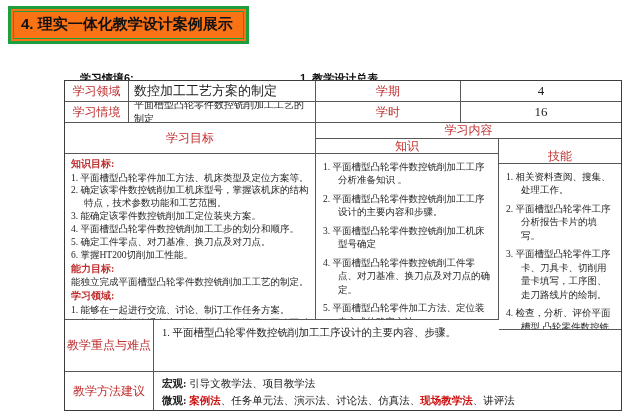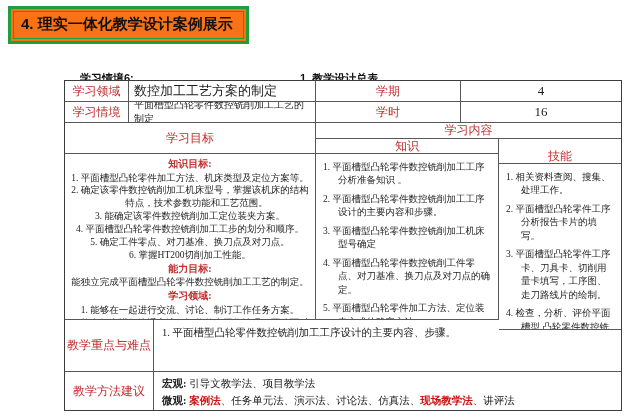--- a/index.html
+++ b/index.html
@@ -66,21 +66,21 @@
   <div class="cell center red-label" style="left:0;top:21px;width:64px;height:21px;">学习情境</div>
   <div class="cell val val-pad small-val" style="left:64px;top:21px;width:187px;height:21px;">平面槽型凸轮零件数控铣削加工工艺的制定</div>
   <div class="cell center red-label" style="left:251px;top:21px;width:145px;height:21px;">学时</div>
   <div class="cell center val no-r" style="left:396px;top:21px;width:160px;height:21px;">16</div>
 
   <div class="cell center red-label" style="left:0;top:42px;width:251px;height:31px;">学习目标</div>
   <div class="cell center red-label no-r" style="left:251px;top:42px;width:305px;height:16px;">学习内容</div>
   <div class="cell center red-label" style="left:251px;top:58px;width:183px;height:15px;">知识</div>
   <div class="cell center red-label no-r" style="left:434px;top:68px;width:122px;height:15px;">技能</div>
 
-  <div class="cell goals" style="left:0;top:73px;width:251px;height:166px;text-align:center;">
+  <div class="cell goals" style="left:0;top:73px;width:251px;height:166px;">
       <div class="sec-head">知识目标:</div>
       <div class="li">1. 平面槽型凸轮零件加工方法、机床类型及定位方案等。</div>
       <div class="li">2. 确定该零件数控铣削加工机床型号，掌握该机床的结构特点，技术参数功能和工艺范围。</div>
       <div class="li">3. 能确定该零件数控铣削加工定位装夹方案。</div>
       <div class="li">4. 平面槽型凸轮零件数控铣削加工工步的划分和顺序。</div>
       <div class="li">5. 确定工件零点、对刀基准、换刀点及对刀点。</div>
       <div class="li">6. 掌握HT200切削加工性能。</div>
       <div class="sec-head">能力目标:</div>
       <div class="plain">能独立完成平面槽型凸轮零件数控铣削加工工艺的制定。</div>
       <div class="sec-head">学习领域:</div>

